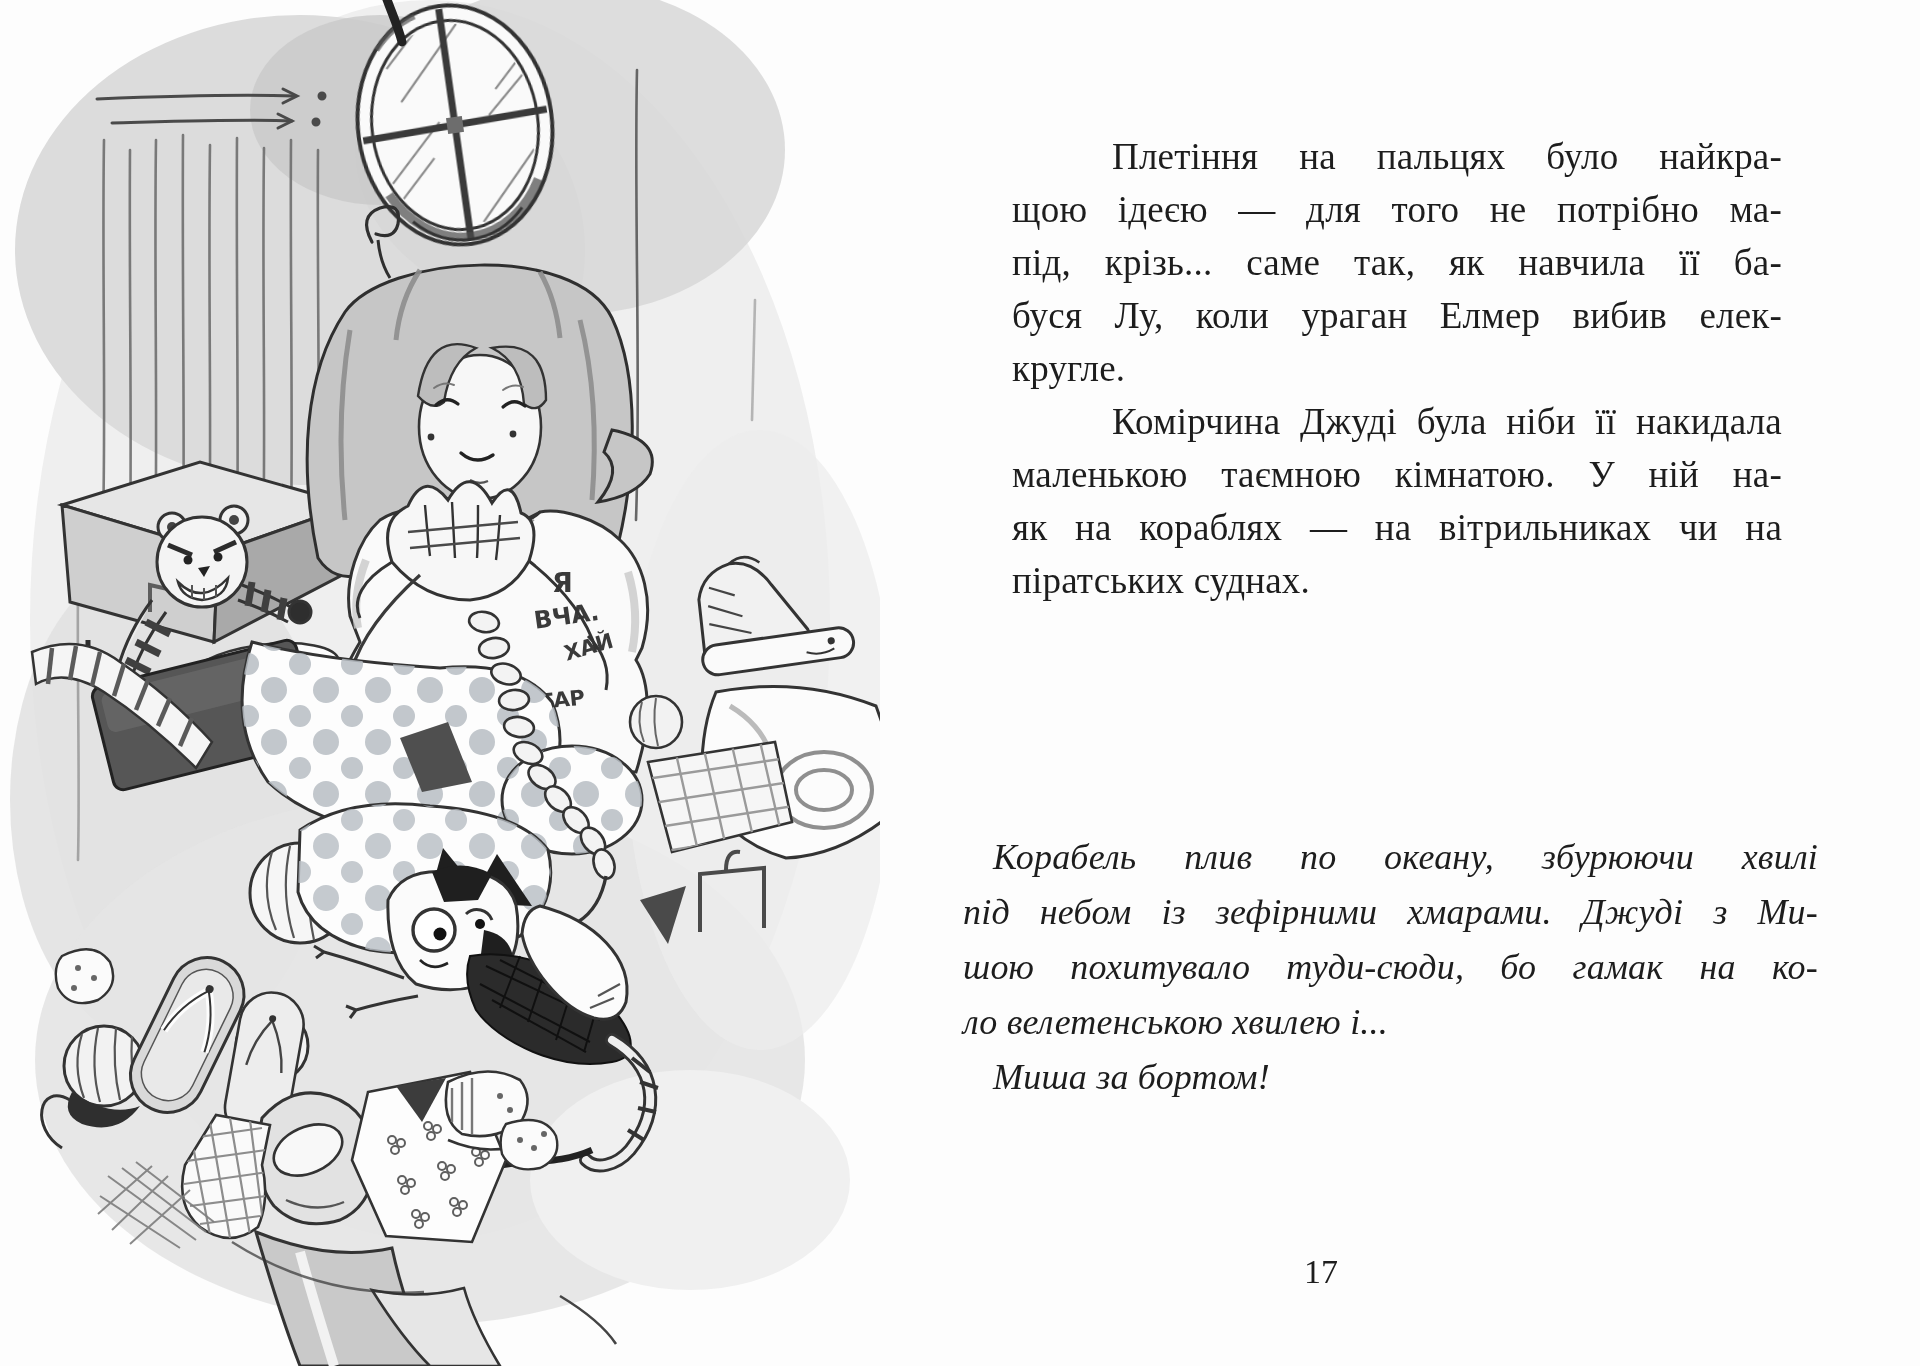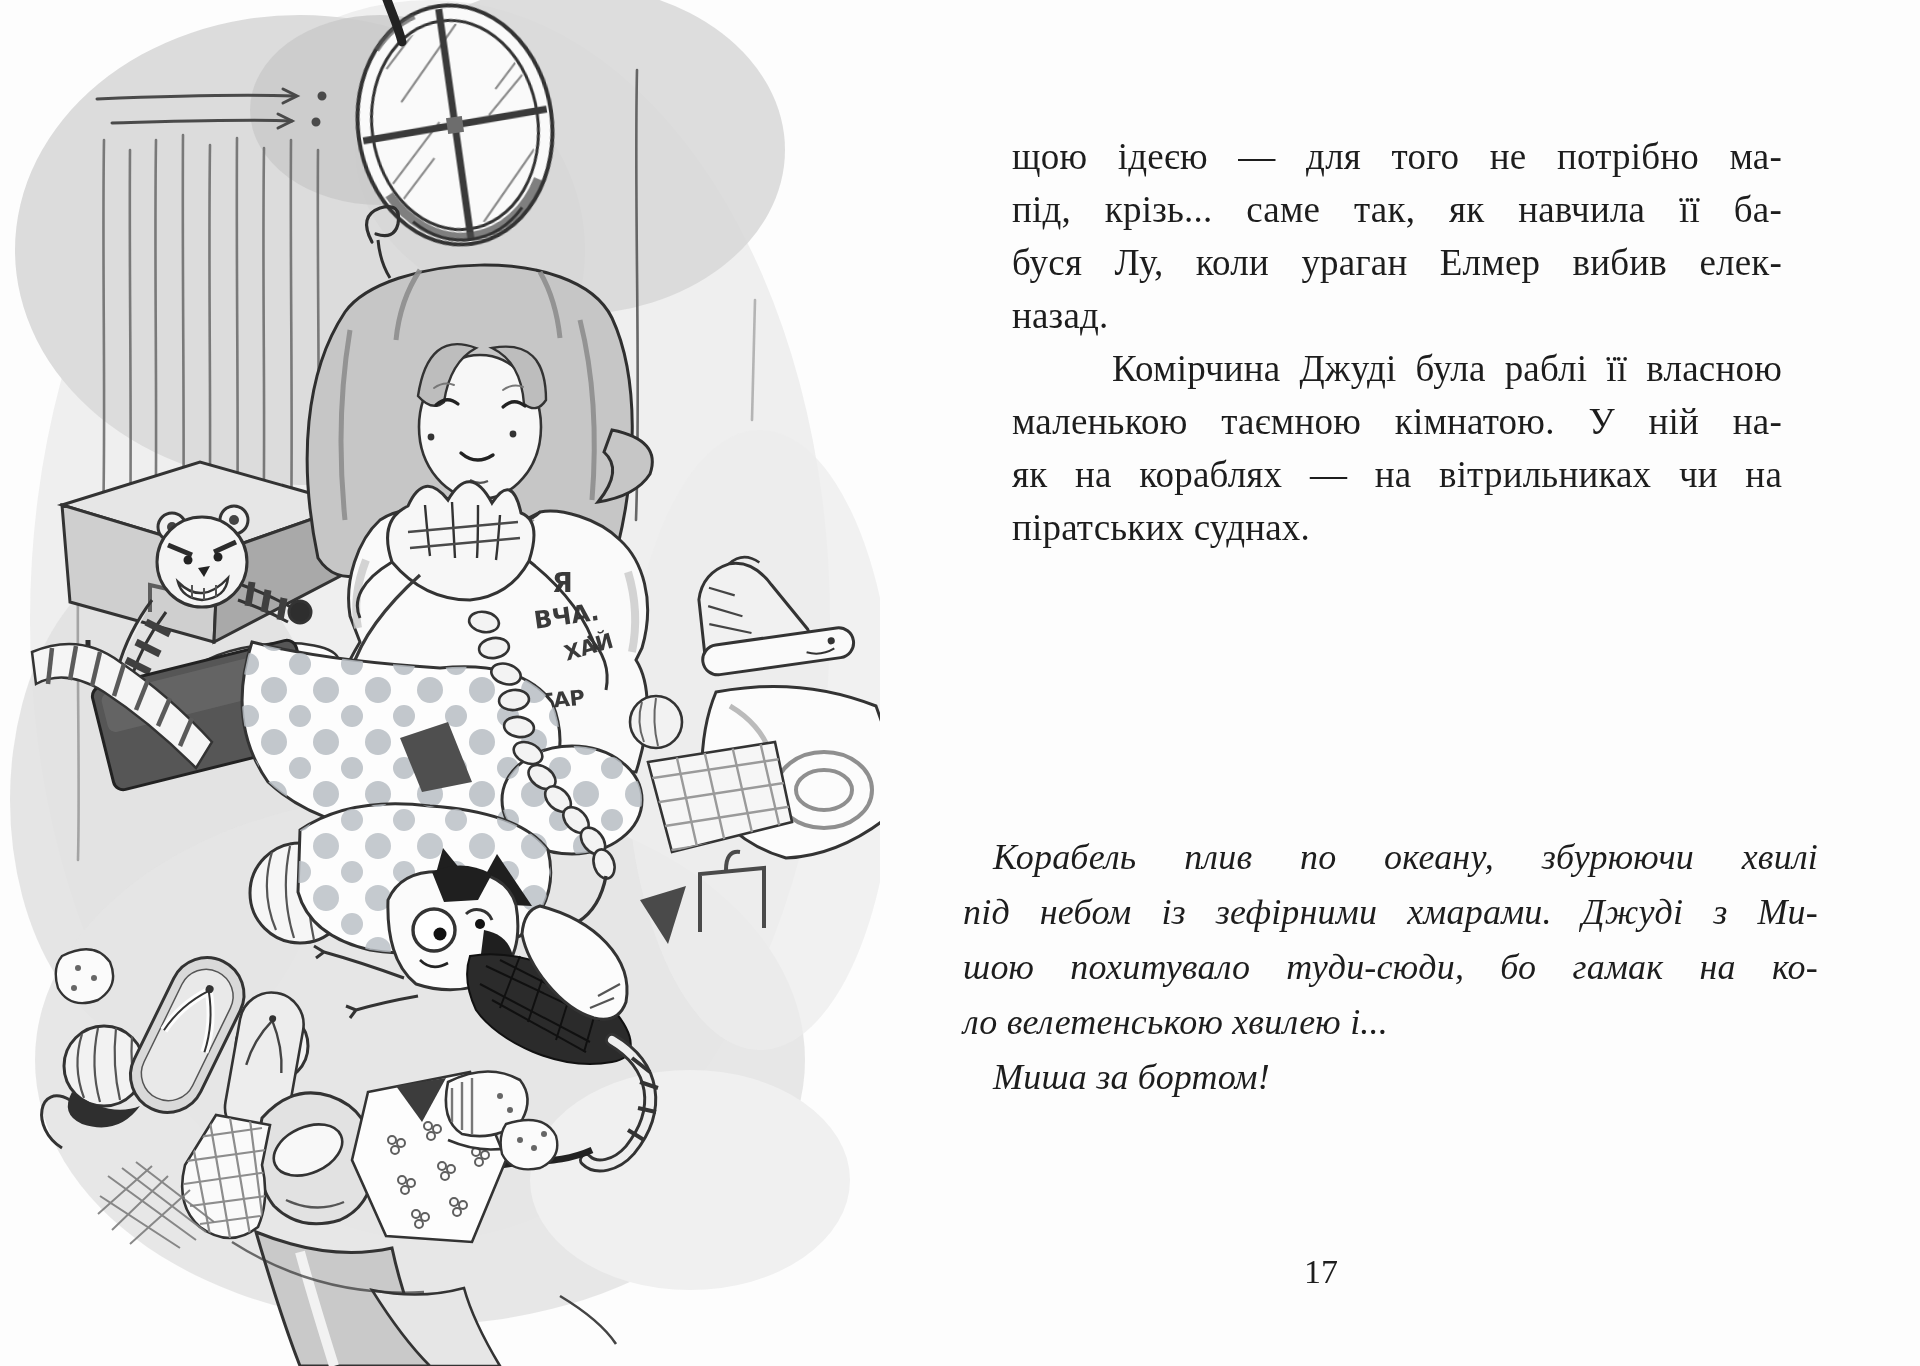--- a/index.html
+++ b/index.html
@@ -419,25 +419,26 @@
     </g>
     <polygon points="640,900 686,886 668,944" fill="#4a4a4a"></polygon>
     <g>
       <path d="M540,906 C594,920 634,958 626,1002 Q618,1024 594,1018 C560,1008 528,966 522,934 Q524,910 540,906 Z" fill="#fcfcfc" stroke="#333" stroke-width="3"></path>
       <path d="M598,996 L620,984 M590,1008 L614,998" stroke="#555" stroke-width="2.2"></path>
     </g>
   </svg>
   </div>
 
   <div id="textcol">
+    <div class="line indent">Плетіння на пальцях було найкра-</div>
     <div class="line">щою ідеєю — для того не потрібно ма-</div>
     <div class="line">під, крізь... саме так, як навчила її ба-</div>
     <div class="line">буся Лу, коли ураган Елмер вибив елек-</div>
-    <div class="line last">назад.</div>
-    <div class="line indent">Комірчина Джуді була раблі її власною</div>
+    <div class="line last">кругле.</div>
+    <div class="line indent">Комірчина Джуді була ніби її накидала</div>
     <div class="line">маленькою таємною кімнатою. У ній на-</div>
     <div class="line">як на кораблях — на вітрильниках чи на</div>
     <div class="line last">піратських суднах.</div>
   </div>
 
   <div id="italic-block">
     <div class="itline indent">Корабель плив по океану, збурюючи хвилі</div>
     <div class="itline">під небом із зефірними хмарами. Джуді з Ми-</div>
     <div class="itline">шою похитувало туди-сюди, бо гамак на ко-</div>
     <div class="itline last">ло велетенською хвилею і...</div>

